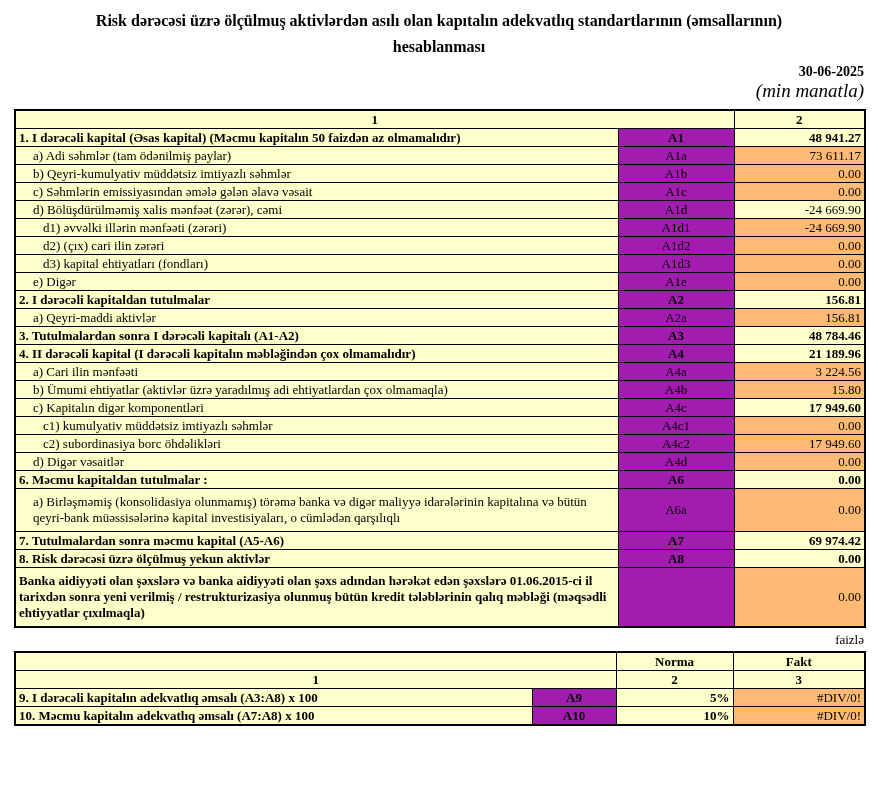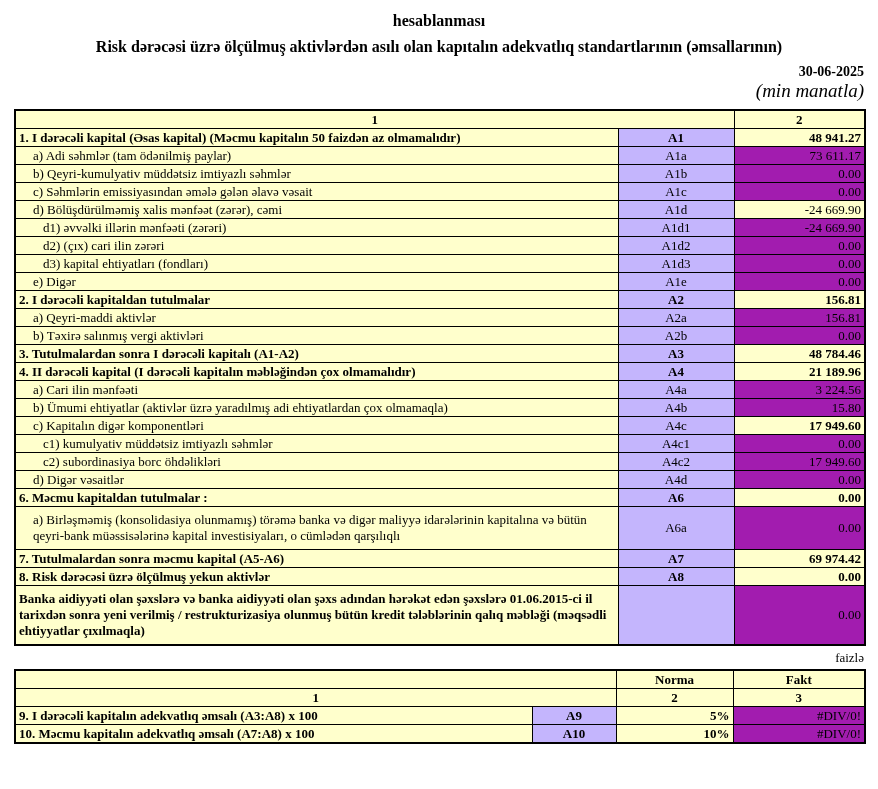--- a/index.html
+++ b/index.html
@@ -12,39 +12,39 @@
   .meta{display:flex;justify-content:space-between;align-items:flex-end;margin:4px 14px 7px 14px;flex-direction:column;}
   .date{font-weight:bold;font-size:14px;}
   .unit{font-style:italic;font-size:19px;}
   table{border-collapse:collapse;table-layout:fixed;width:850px;margin:0 14px;border:2px solid #000;}
   td{
     border:1.5px solid #000;font-size:13px;line-height:16px;height:17px;
     padding:0 3px;vertical-align:middle;overflow:hidden;
   }
   .hdr{background:#FFFFCC;text-align:center;font-weight:bold;}
   .desc{background:#FFFFCC;text-align:left;}
-  .code{background:#c4b5fd;text-align:center;}
+  .code{background:#a21caf;text-align:center;}
   .val{text-align:right;}
   .val.y{background:#FFFFCC;}
-  .val.w{background:#a21caf;}
+  .val.w{background:#fdba74;}
   .bold{font-weight:bold;}
   .ind0{padding-left:3px;}
   .ind1{padding-left:17px;}
   .ind2{padding-left:27px;}
   .tallpad{padding-top:5px;padding-bottom:5px;}
   .percent-note{text-align:right;font-size:13px;margin:3px 14px 3px 0;line-height:17px;}
 </style>
 </head>
 <body>
 
 <div class="page">
 
   <div class="title">
+    <div>Risk dərəcəsi üzrə ölçülmuş aktivlərdən asılı olan kapıtalın adekvatlıq standartlarının (əmsallarının)</div>
     <div>hesablanması</div>
-    <div>Risk dərəcəsi üzrə ölçülmuş aktivlərdən asılı olan kapıtalın adekvatlıq standartlarının (əmsallarının)</div>
   </div>
 
   <div class="meta">
     <span class="date">30-06-2025</span>
     <span class="unit">(min manatla)</span>
   </div>
 
   <table>
     <colgroup>
       <col style="width:603px">
@@ -105,25 +105,20 @@
         </tr>
         <tr>
           <td class="desc ind0 bold">2. I dərəcəli kapitaldan  tutulmalar</td>
           <td class="code bold">A2</td>
           <td class="val y bold">156.81</td>
         </tr>
         <tr>
           <td class="desc ind1">a) Qeyri-maddi aktivlər</td>
           <td class="code">A2a</td>
           <td class="val w">156.81</td>
-        </tr>
-        <tr>
-          <td class="desc ind1">b) Təxirə salınmış vergi aktivləri</td>
-          <td class="code">A2b</td>
-          <td class="val w">0.00</td>
         </tr>
         <tr>
           <td class="desc ind0 bold">3. Tutulmalardan  sonra I dərəcəli kapitalı (A1-A2)</td>
           <td class="code bold">A3</td>
           <td class="val y bold">48 784.46</td>
         </tr>
         <tr>
           <td class="desc ind0 bold">4. II dərəcəli  kapital (I dərəcəli  kapitalın  məbləğindən çox olmamalıdır)</td>
           <td class="code bold">A4</td>
           <td class="val y bold">21 189.96</td>

